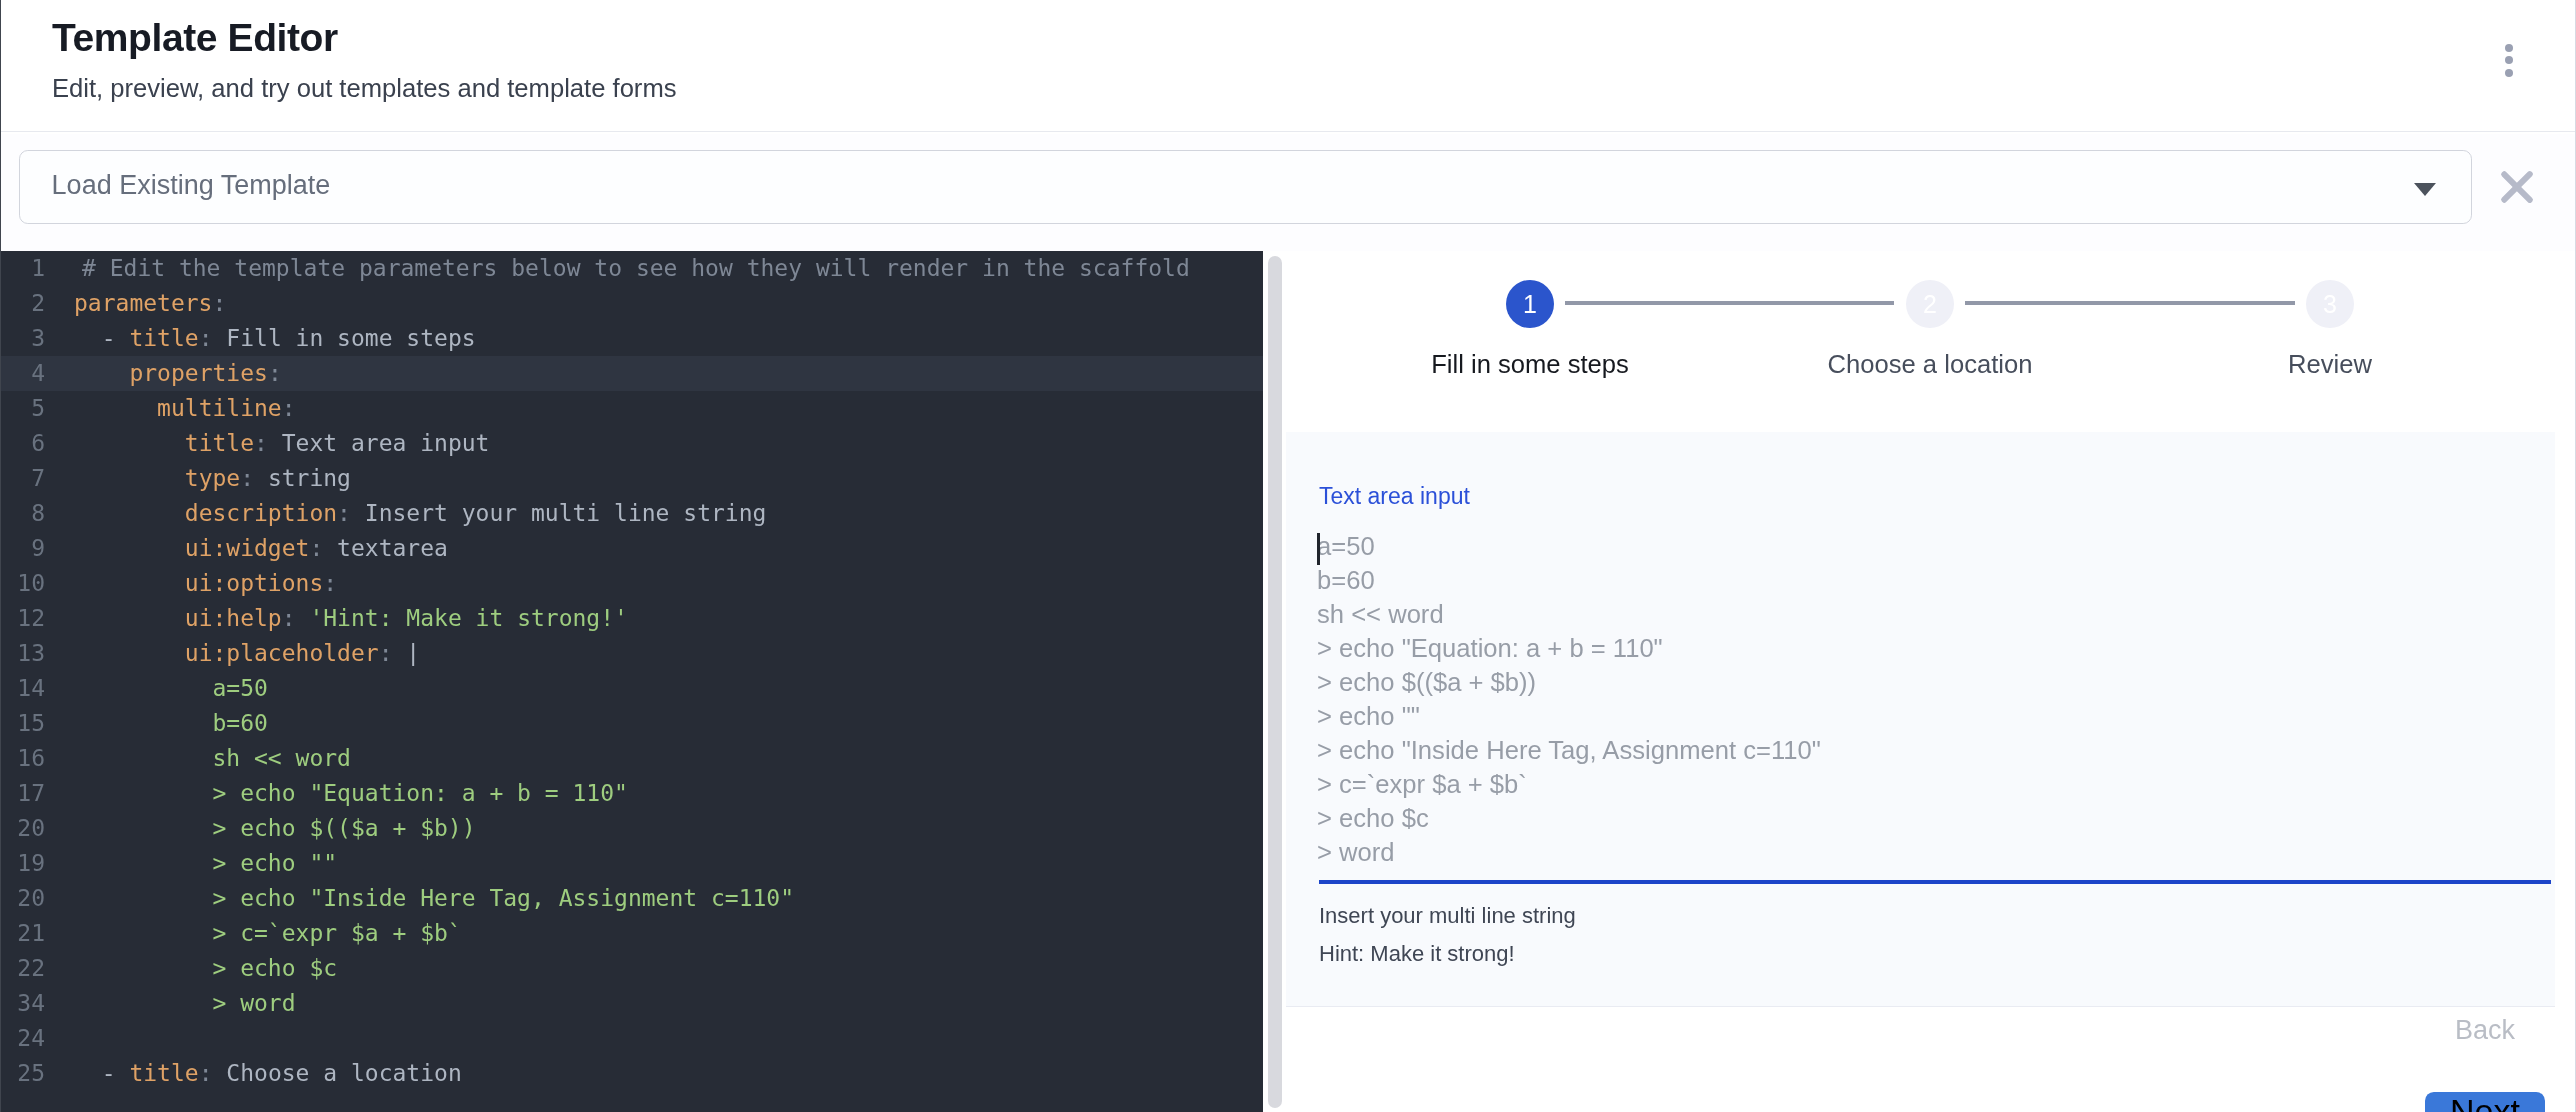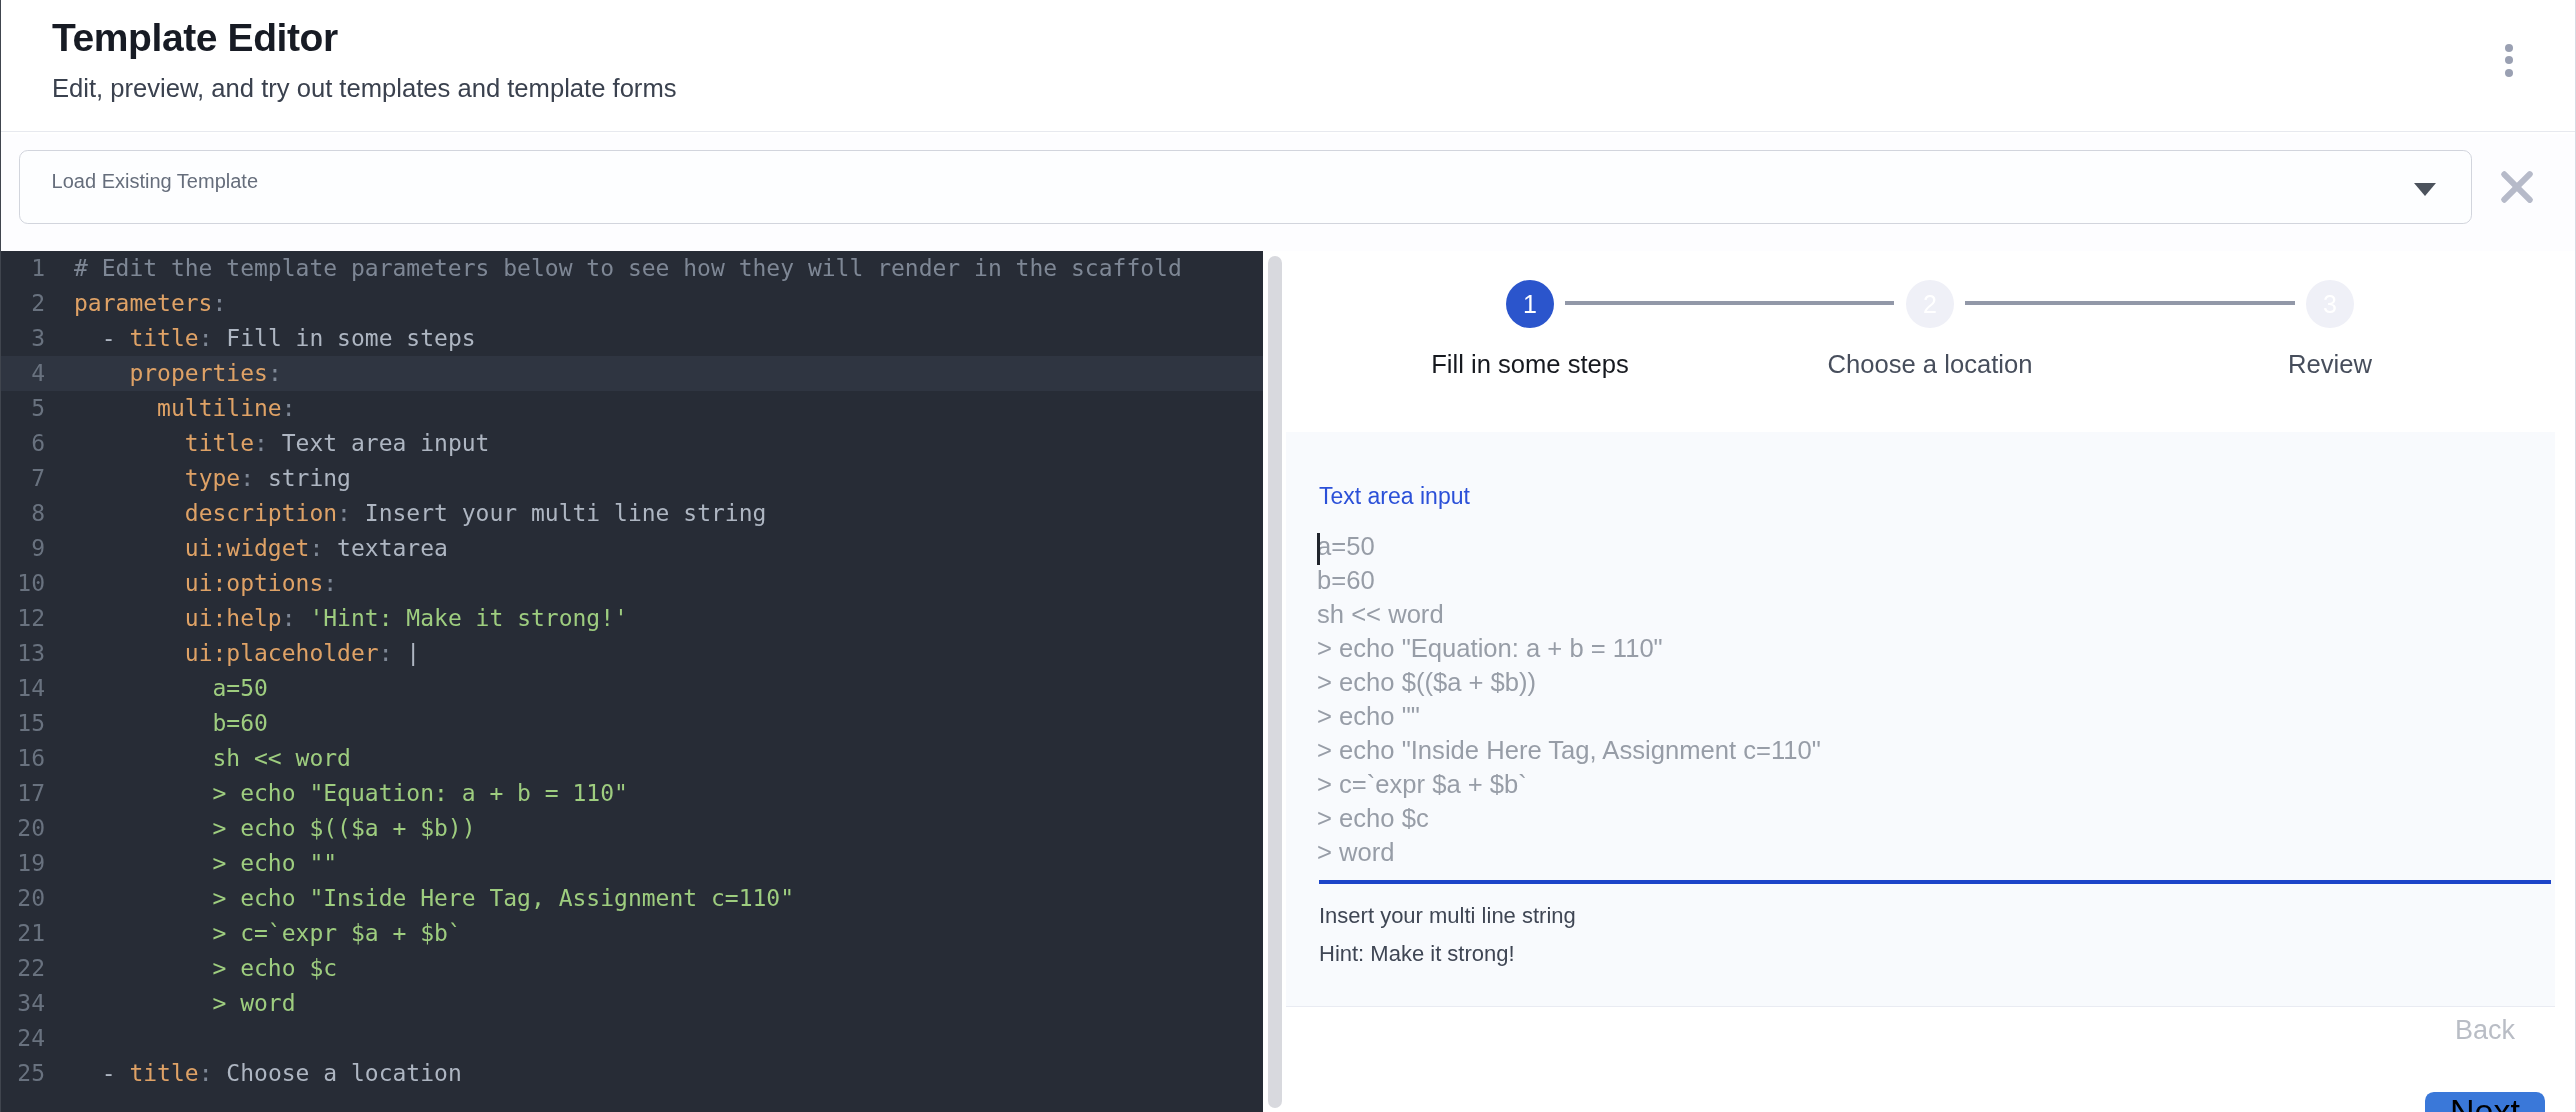--- a/index.html
+++ b/index.html
@@ -11,32 +11,32 @@
   }
   
   .header { position:absolute; left:0; top:0; width:100%; height:132px; background:#fff; border-bottom:1.8px solid #e7e9ef; }
   .header h1 { position:absolute; left:51px; top:16px; font-size:39px; font-weight:700; color:#171b24; letter-spacing:-0.4px; }
   .header .subtitle { position:absolute; left:51px; top:74px; font-size:25.6px; color:#3a414e; }
   .kebab { position:absolute; right:49px; top:44px; width:35px; height:41px; display:flex; flex-direction:column; align-items:center; gap:4.4px; cursor:pointer; }
   .kebab i { width:8px; height:8px; border-radius:50%; background:#9aa0b2; }
   
   .loader-row { position:absolute; left:0; top:134px; width:100%; height:117px; background:#fdfdff; }
   .combo { position:absolute; left:17.6px; top:16px; width:2453px; height:74px; background:#fdfeff; border:1.8px solid #d2d5dd; border-radius:8.8px; cursor:pointer; }
-  .combo .ph { position:absolute; left:32px; top:19.4px; font-size:20px; color:#666e7c; }
+  .combo .ph { position:absolute; left:32px; top:19.4px; font-size:27px; color:#666e7c; }
   .combo .caret { position:absolute; right:35px; top:32px; width:0; height:0; border-left:11.5px solid transparent; border-right:11.5px solid transparent; border-top:13.2px solid #4c535d; }
   .clear-x { position:absolute; left:2490px; top:28px; width:49px; height:49px; cursor:pointer; }
   .clear-x:before, .clear-x:after { content:""; position:absolute; left:23px; top:4.4px; width:6.2px; height:42px; background:#b6bac9; border-radius:2.6px; }
   .clear-x:before { transform:rotate(45deg); } .clear-x:after { transform:rotate(-45deg); }
   
   .editor { position:absolute; left:0; top:251px; width:1262px; height:861px; background:#272c36; overflow:hidden; font-family:"DejaVu Sans Mono", monospace; }
   .ed-row { display:flex; height:35px; line-height:35px; white-space:pre; font-size:23px; }
   .ed-row.active { background:#2f3541; }
   .ed-row .gut { flex:0 0 44px; text-align:right; color:#69727f; user-select:none; }
   .ed-row .code { padding-left:29px; overflow:hidden; }
-  .c-comment { color:#7e8795; } .c-key { color:#dfa266; } .c-punct { color:#7f8896; }
+  .c-comment { color:#7e8795;margin-left:8px; } .c-key { color:#dfa266; } .c-punct { color:#7f8896; }
   .c-plain { color:#aeb6c2; } .c-string { color:#9ecd7f; } .c-number { color:#e0a56a; font-weight:bold; }
   .scroll-thumb { position:absolute; left:1267px; top:256px; width:14px; height:852px; background:#d8d9de; border-radius:8px; cursor:pointer; }
   
   .preview { position:absolute; left:1285px; top:251px; width:1289px; height:861px; background:#ffffff; }
   .stepper { position:absolute; left:0; top:0; width:100%; height:181px; }
   .step-circle { position:absolute; top:29px; width:48px; height:48px; border-radius:50%; background:#eff0f7; color:#ffffff; font-size:25px; display:flex; align-items:center; justify-content:center; cursor:pointer; }
   .step-circle.active { background:#2b55cc; }
   .step-line { position:absolute; top:50px; height:3.5px; background:#9298a8; }
   .step-label { position:absolute; top:99px; width:388px; text-align:center; font-size:25.6px; color:#474e5c; }
   .step-label.active { color:#16191f; font-weight:500; }

